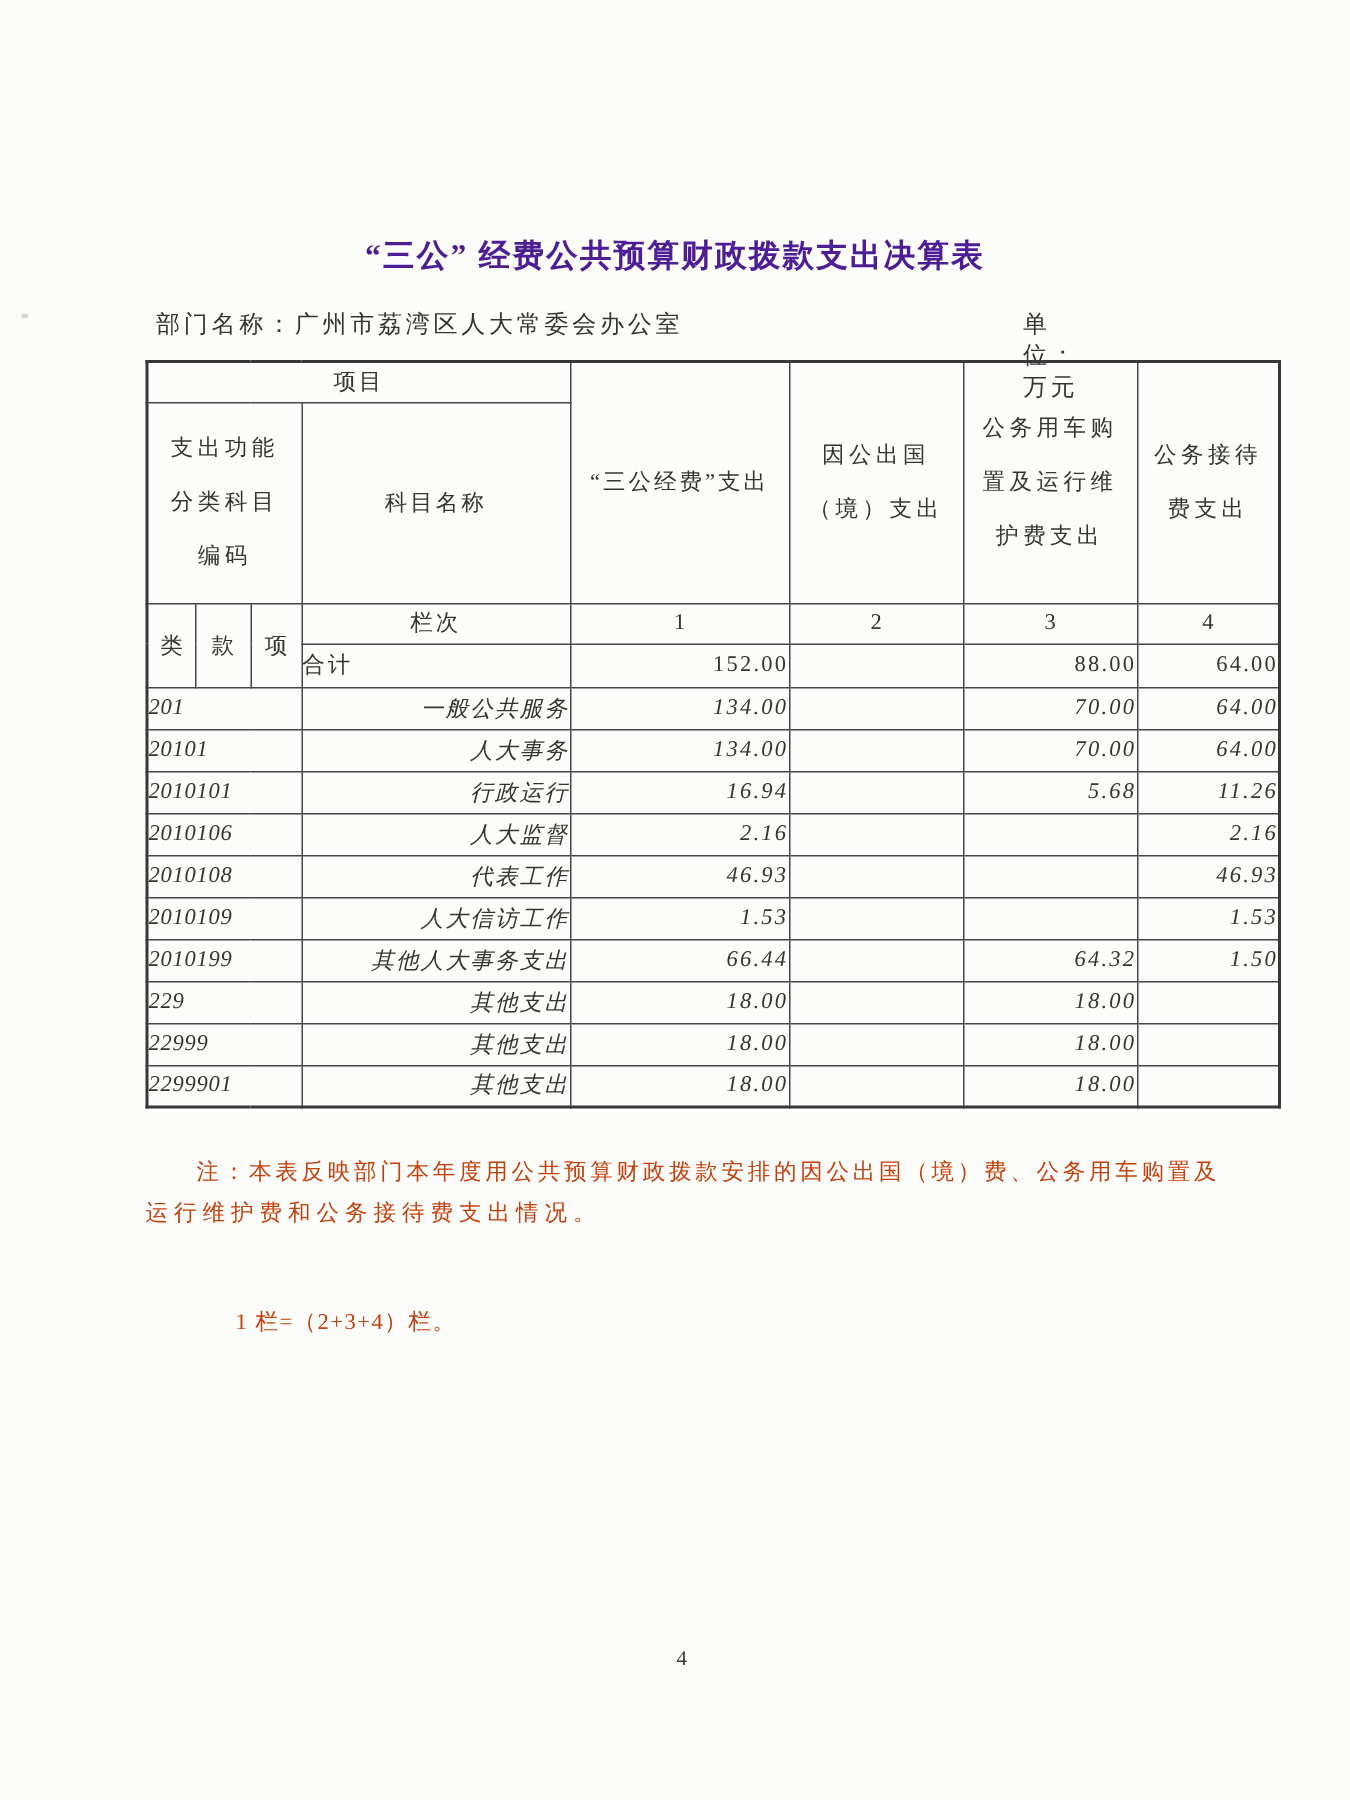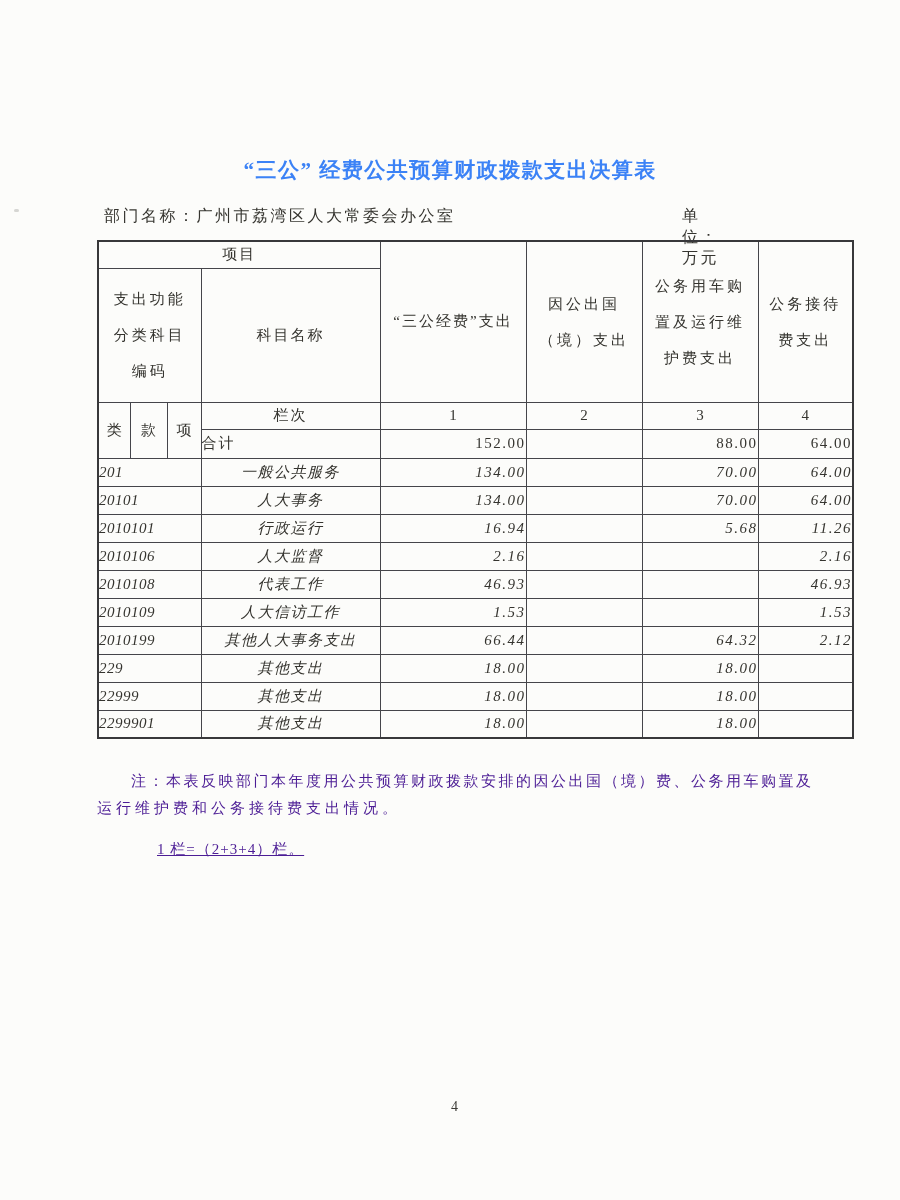--- a/index.html
+++ b/index.html
@@ -7,21 +7,21 @@
     width:900px;height:1200px;position:relative;
     background:#fcfcfa;
     font-family:"Liberation Serif","DejaVu Serif",serif;
     color:#35342f;
     overflow:hidden;
   }
   .speck{position:absolute;left:14px;top:209px;width:5px;height:3px;background:#b7b7b3;opacity:.55;border-radius:2px;}
 
   .doc-title{
     position:absolute;left:0;top:156px;width:900px;
-    text-align:center;font-size:21px;font-weight:700;color:#3b82f6;
+    text-align:center;font-size:21px;font-weight:700;color:#4c1d95;
     letter-spacing:1.5px;
   }
   .meta-row{position:absolute;left:0;top:206px;width:729px;height:22px;font-size:16px;}
   .dept{position:absolute;left:104px;top:0;letter-spacing:2.5px;}
   .unit{position:absolute;left:682px;top:0;letter-spacing:2.5px;}
 
   table.report{
     position:absolute;left:97px;top:240px;
     border-collapse:collapse;table-layout:fixed;width:755px;
     border:2px solid #38383a;
@@ -33,34 +33,34 @@
     overflow:hidden;
   }
   td.hc{text-align:center;letter-spacing:3px;white-space:pre-line;line-height:36px;}
   td.hc-one{text-align:center;letter-spacing:2px;}
   td.proj{text-align:center;letter-spacing:2px;}
   td.lkx{text-align:center;letter-spacing:0;}
   td.lanci{text-align:center;letter-spacing:2px;}
   td.colnum{text-align:center;letter-spacing:0;}
   td.total-label{letter-spacing:2px;}
   td.code{text-align:left;padding-left:6px;letter-spacing:.5px;}
-  td.name{text-align:center;padding-left:8px;letter-spacing:1.5px;}
+  td.name{text-align:right;padding-left:8px;letter-spacing:1.5px;}
   td.name.indent{}
   td.num{text-align:right;padding-right:7px;letter-spacing:1.5px;margin-top:32px;}
 
   tr.r-proj{height:27px;}
   tr.r-head{height:134px;}
   tr.r-lanci{height:27px;}
   tr.r-total{height:29px;}
   tbody#data-rows tr{height:28px;font-style:italic;}
 
-  .notes{position:absolute;font-size:15px;color:#4c1d95;white-space:nowrap;}
+  .notes{position:absolute;font-size:15px;color:#c2410c;white-space:nowrap;}
   .note1{left:131px;top:772px;letter-spacing:2.5px;}
   .note2{left:97px;top:799px;letter-spacing:4px;}
-  .note3{left:157px;top:840px;letter-spacing:1px;text-decoration:underline;}
+  .note3{left:157px;top:872px;letter-spacing:1px;}
 
   .page-num{position:absolute;left:451px;top:1099px;font-size:14px;color:#3c3b36;}
 </style>
 </head>
 <body>
 
 <div class="speck"></div>
 
 <div class="doc-title">“三公” 经费公共预算财政拨款支出决算表</div>
 
@@ -164,21 +164,21 @@
     <td class="num"></td>
     <td class="num"></td>
     <td class="num">1.53</td>
   </tr>
       <tr>
     <td colspan="3" class="code">2010199</td>
     <td class="name indent">其他人大事务支出</td>
     <td class="num">66.44</td>
     <td class="num"></td>
     <td class="num">64.32</td>
-    <td class="num">2.12</td>
+    <td class="num">1.50</td>
   </tr>
       <tr>
     <td colspan="3" class="code">229</td>
     <td class="name">其他支出</td>
     <td class="num">18.00</td>
     <td class="num"></td>
     <td class="num">18.00</td>
     <td class="num"></td>
   </tr>
       <tr>

